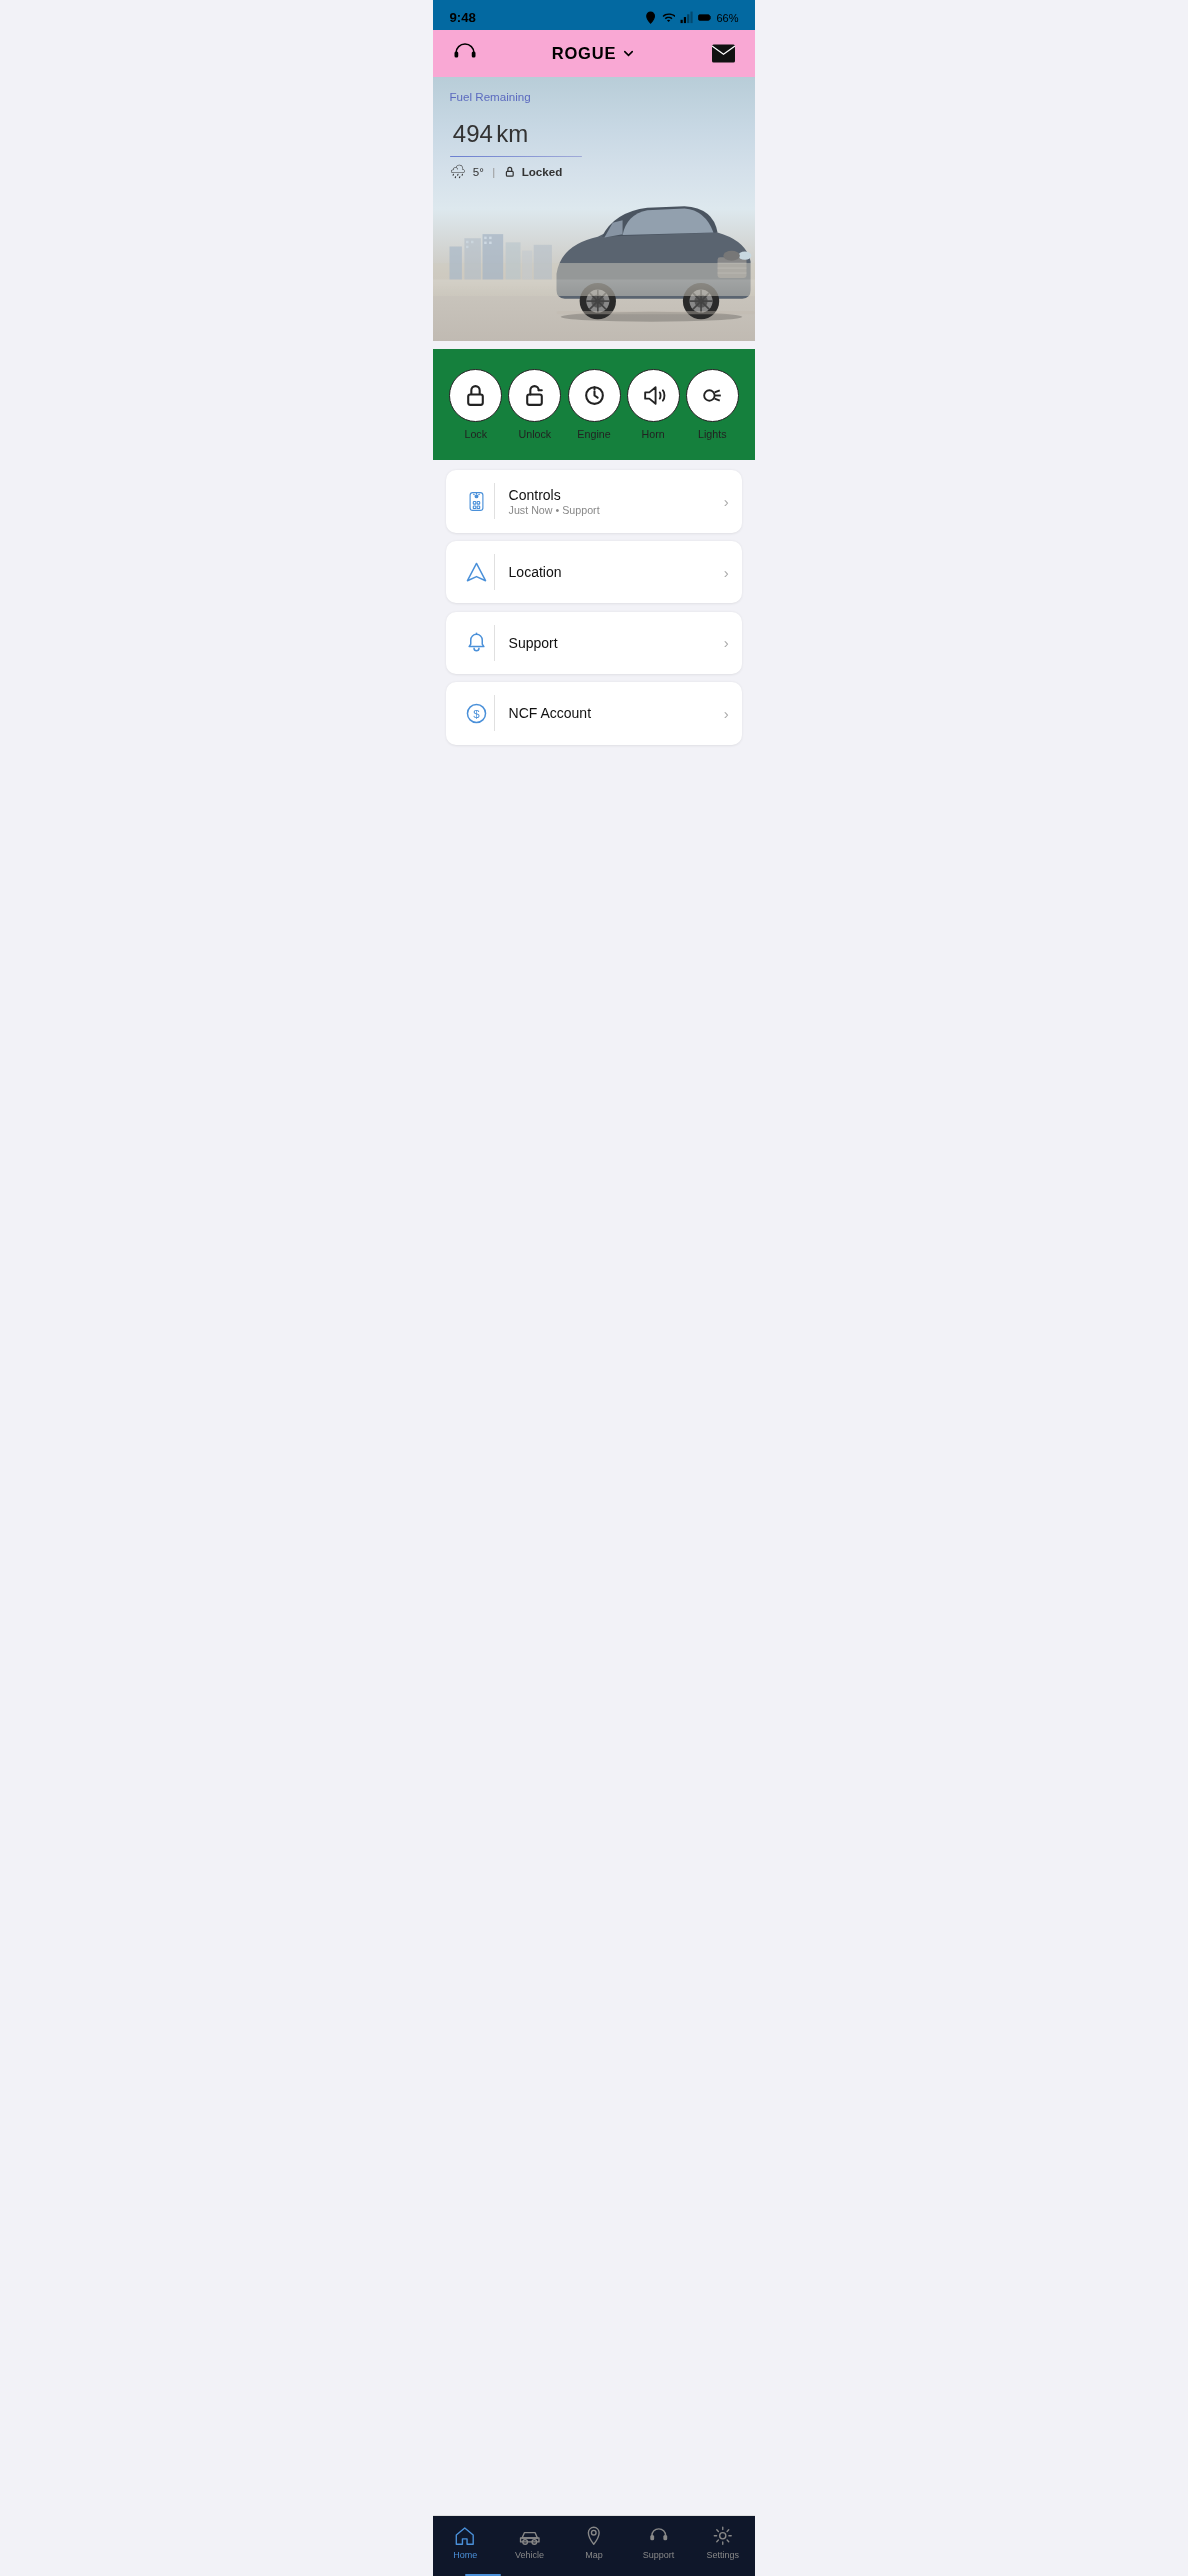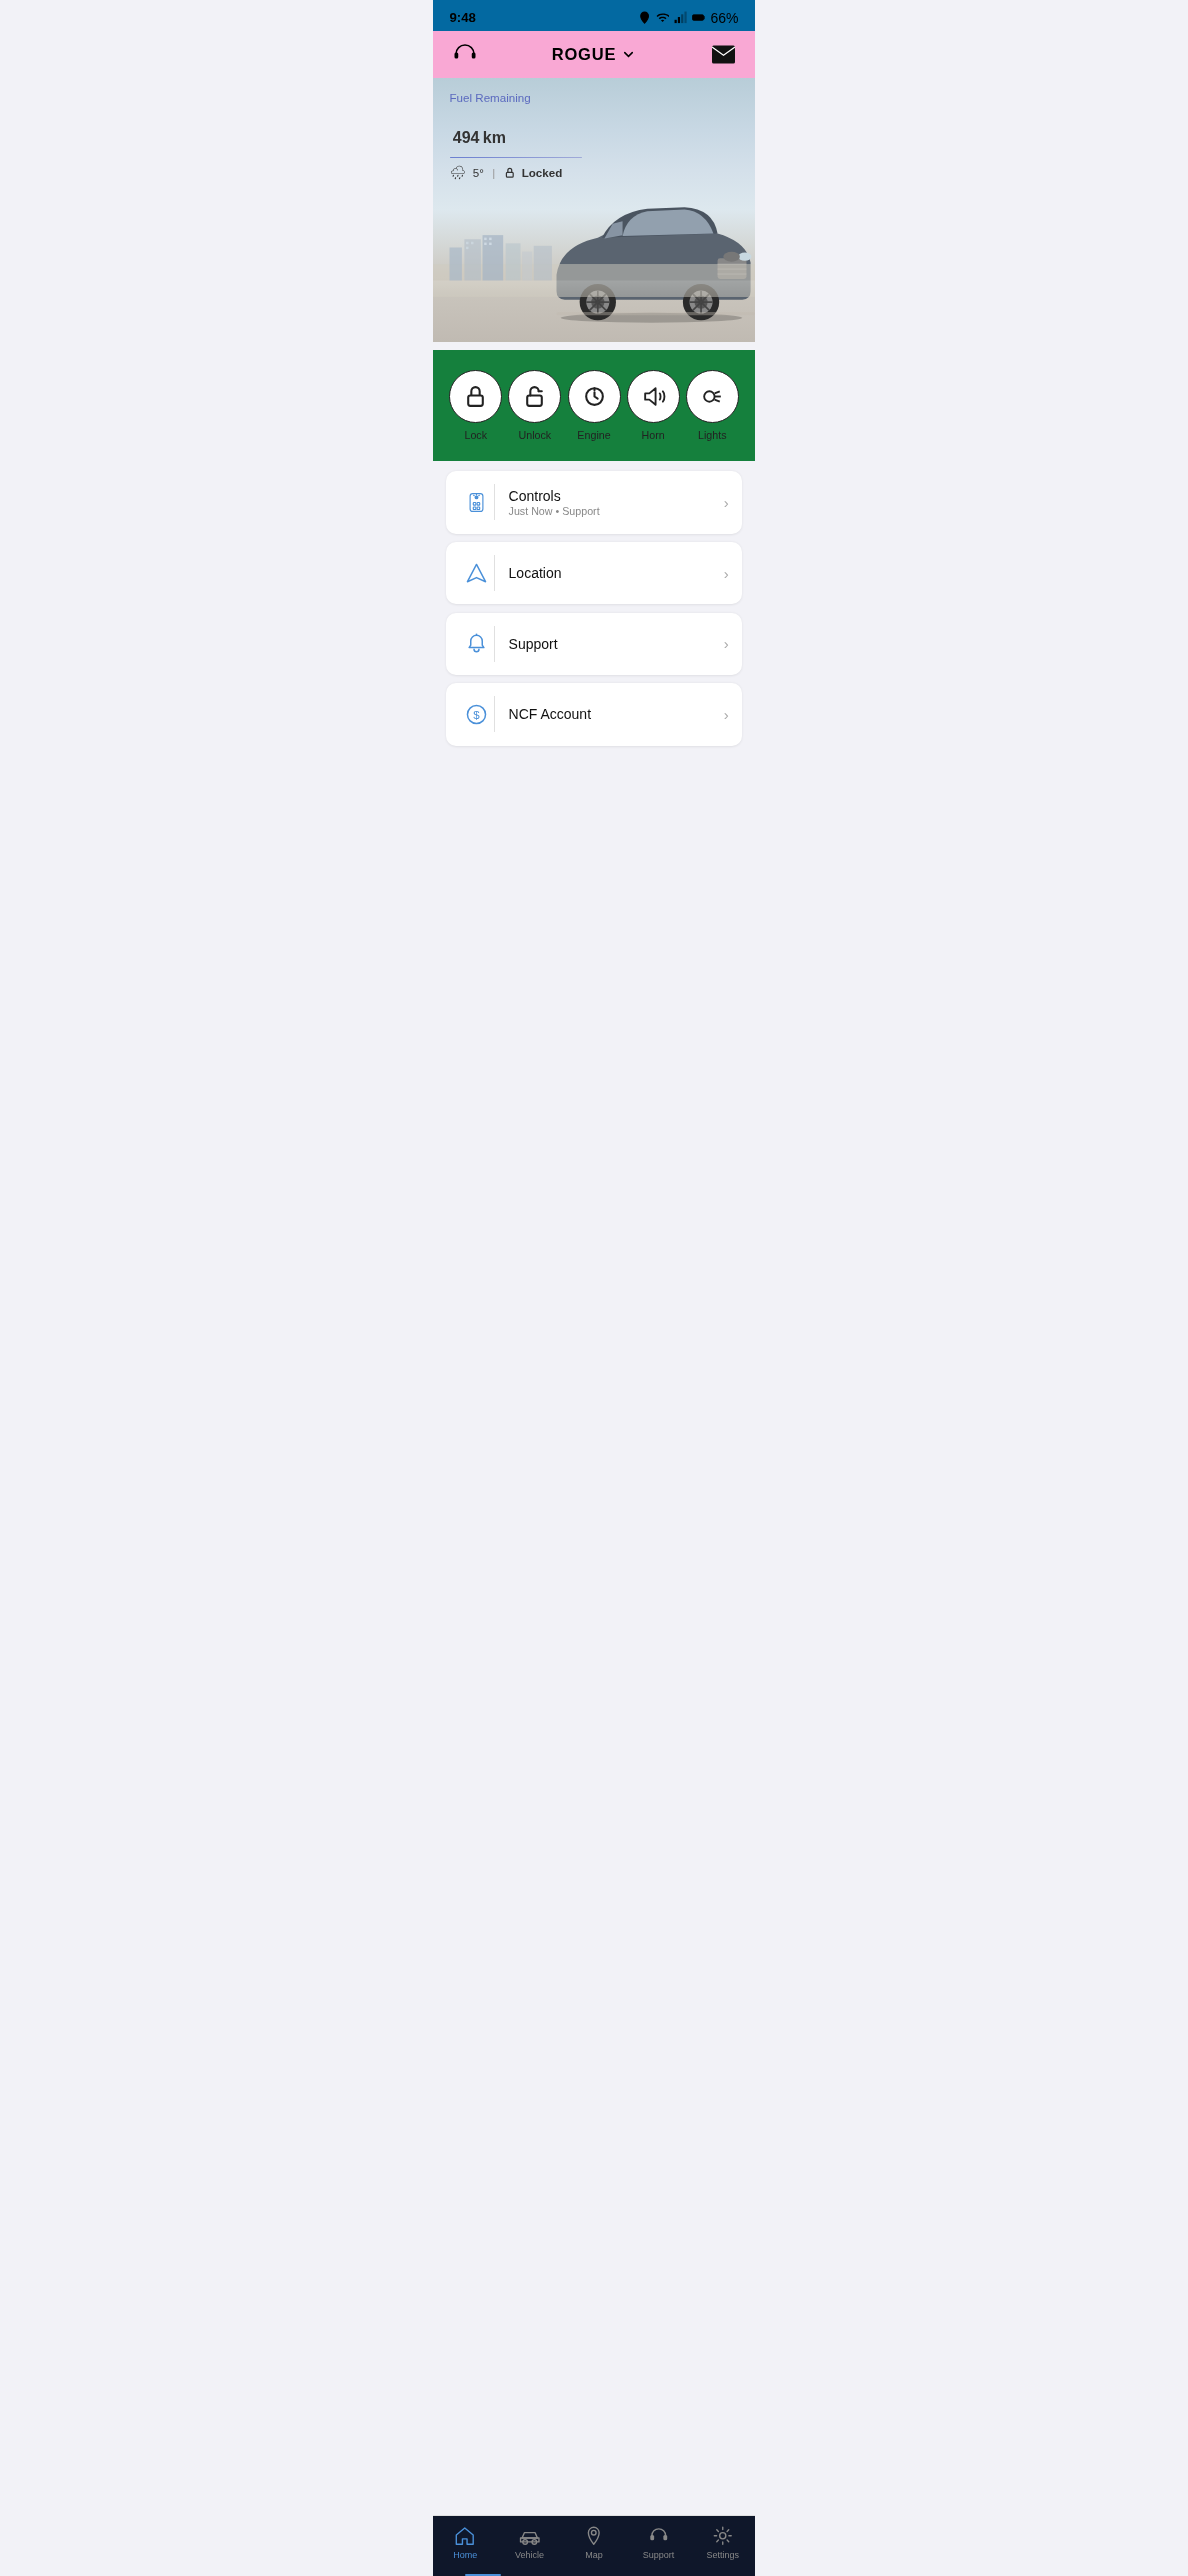--- a/index.html
+++ b/index.html
@@ -94,22 +94,22 @@
       font-weight: 500;
       margin-bottom: 3.3px;
     }
     .fuel-value {
       font-size: 43px;
       font-weight: 800;
       color: #111;
       line-height: 1;
     }
     .fuel-value span {
-      font-size: 16px;
-      font-weight: 700;
+      font-size: 24px;
+      font-weight: 400;
       color: #333;
       margin-left: 3.3px;
     }
     .fuel-bar {
       width: 132px;
       height: 1.7px;
       background: linear-gradient(90deg, #6b7fd0 0%, #a0aad8 100%);
       margin: 6.6px 0;
       border-radius: 1.7px;
     }
@@ -345,21 +345,21 @@
       <rect x="7" y="11" width="4" height="11"></rect>
       <rect x="13" y="6" width="4" height="16" opacity="0.4"></rect>
       <rect x="19" y="1" width="4" height="21" opacity="0.3"></rect>
     </svg>
 
     <svg viewBox="0 0 24 12" fill="none" stroke="#000" stroke-width="1.5">
       <rect x="1" y="1" width="20" height="10" rx="2"></rect>
       <rect x="2" y="2" width="13" height="8" fill="#000" stroke="none"></rect>
       <path d="M22 4v4" stroke="#000" stroke-width="2" stroke-linecap="round"></path>
     </svg>
-    <span style="font-size:14px;font-weight:500;">66%</span>
+    <span style="font-size:11px;font-weight:500;">66%</span>
   </div>
 </div>
 
 <div class="header">
 
   <div class="headset-icon">
     <svg viewBox="0 0 40 40" fill="none" stroke="#000" stroke-width="2" xmlns="http://www.w3.org/2000/svg">
       <path d="M8 20c0-6.627 5.373-12 12-12s12 5.373 12 12" stroke-linecap="round"></path>
       <rect x="6" y="18" width="5" height="8" rx="2" fill="#000" stroke="none"></rect>
       <rect x="29" y="18" width="5" height="8" rx="2" fill="#000" stroke="none"></rect>

